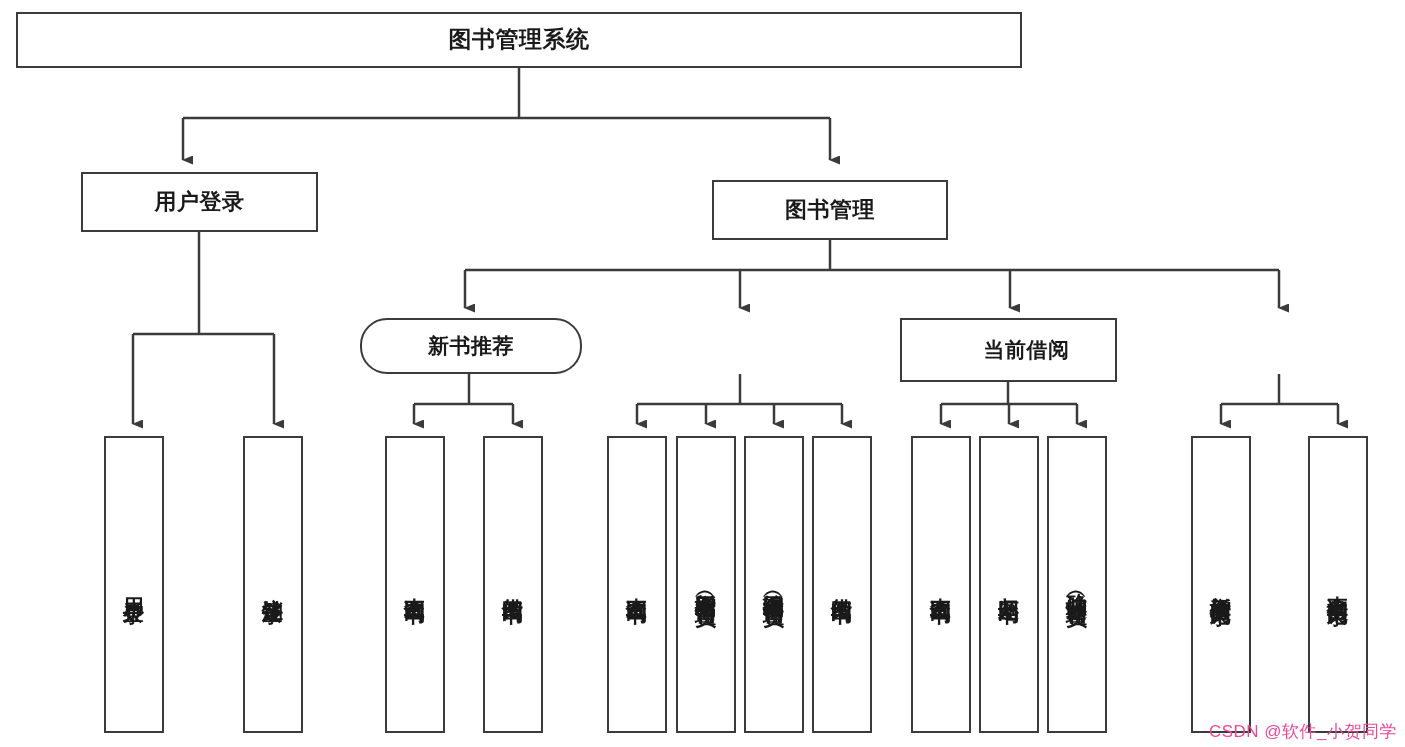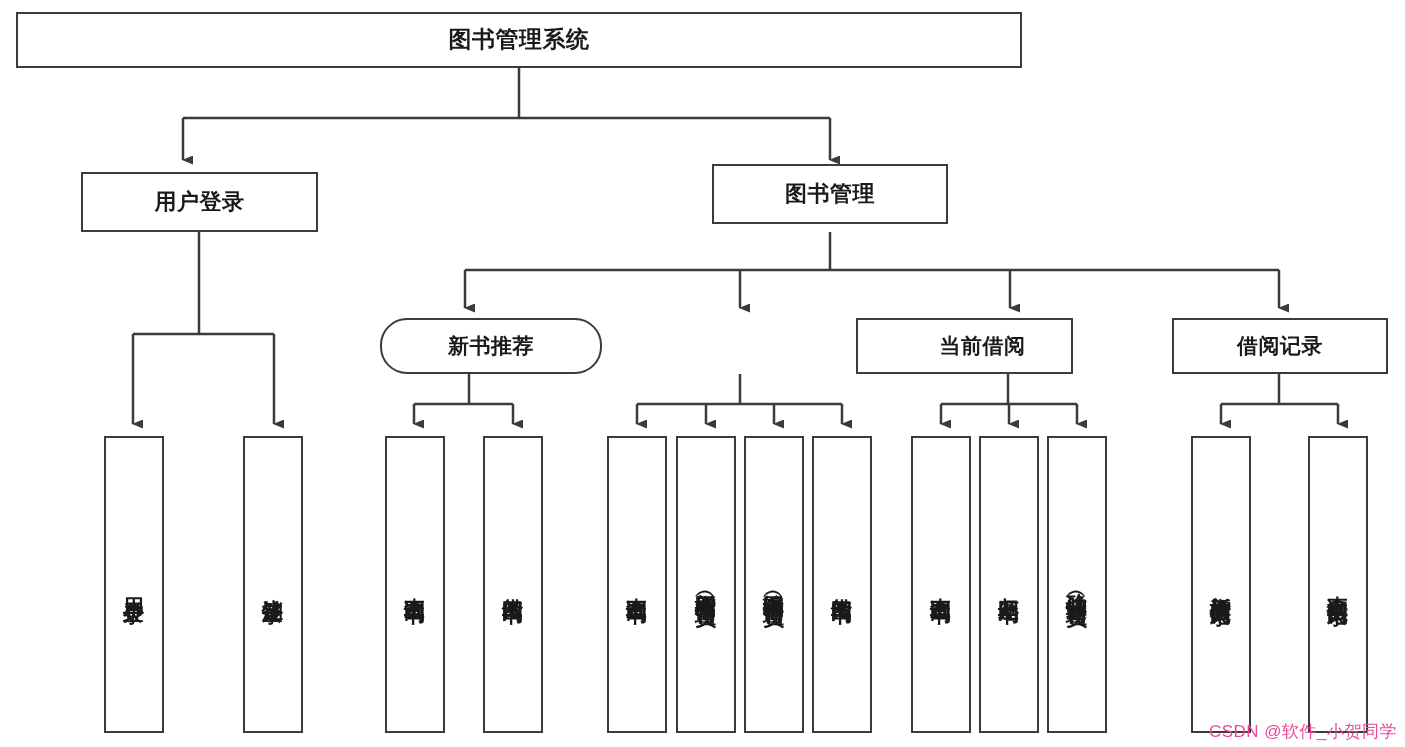--- a/index.html
+++ b/index.html
@@ -127,32 +127,29 @@
     </g>
   </svg>
 
   <div class="node root" style="left:16px; top:12px; width:1006px; height:56px;">
     <span class="label">图书管理系统</span>
   </div>
 
   <div class="node level2" style="left:81px; top:172px; width:237px; height:60px;">
     <span class="label">用户登录</span>
   </div>
-  <div class="node level2" style="left:712px; top:164px; width:236px; height:60px;">
+  <div class="node level2" style="left:712px; top:180px; width:236px; height:60px;">
     <span class="label">图书管理</span>
   </div>
 
-  <div class="node level3" style="left:380px; top:318px; width:222px; height:56px;border-radius:27px;">
+  <div class="node level3" style="left:360px; top:318px; width:222px; height:56px;border-radius:27px;">
     <span class="label">新书推荐</span>
   </div>
-  <div class="node level3" style="left:856px; top:318px; width:217px; height:56px;padding-left:36px;">
+  <div class="node level3" style="left:900px; top:318px; width:217px; height:64px;padding-left:36px;">
     <span class="label">当前借阅</span>
-  </div>
-  <div class="node level3" style="left:1172px; top:318px; width:216px; height:56px;">
-    <span class="label">借阅记录</span>
   </div>
 
   <div class="node leaf" style="left:104px; top:436px; width:60px; height:297px;">
     <span class="label">用户登录</span>
   </div>
   <div class="node leaf" style="left:243px; top:436px; width:60px; height:297px;">
     <span class="label">注销登录</span>
   </div>
 
   <div class="node leaf" style="left:385px; top:436px; width:60px; height:297px;">

